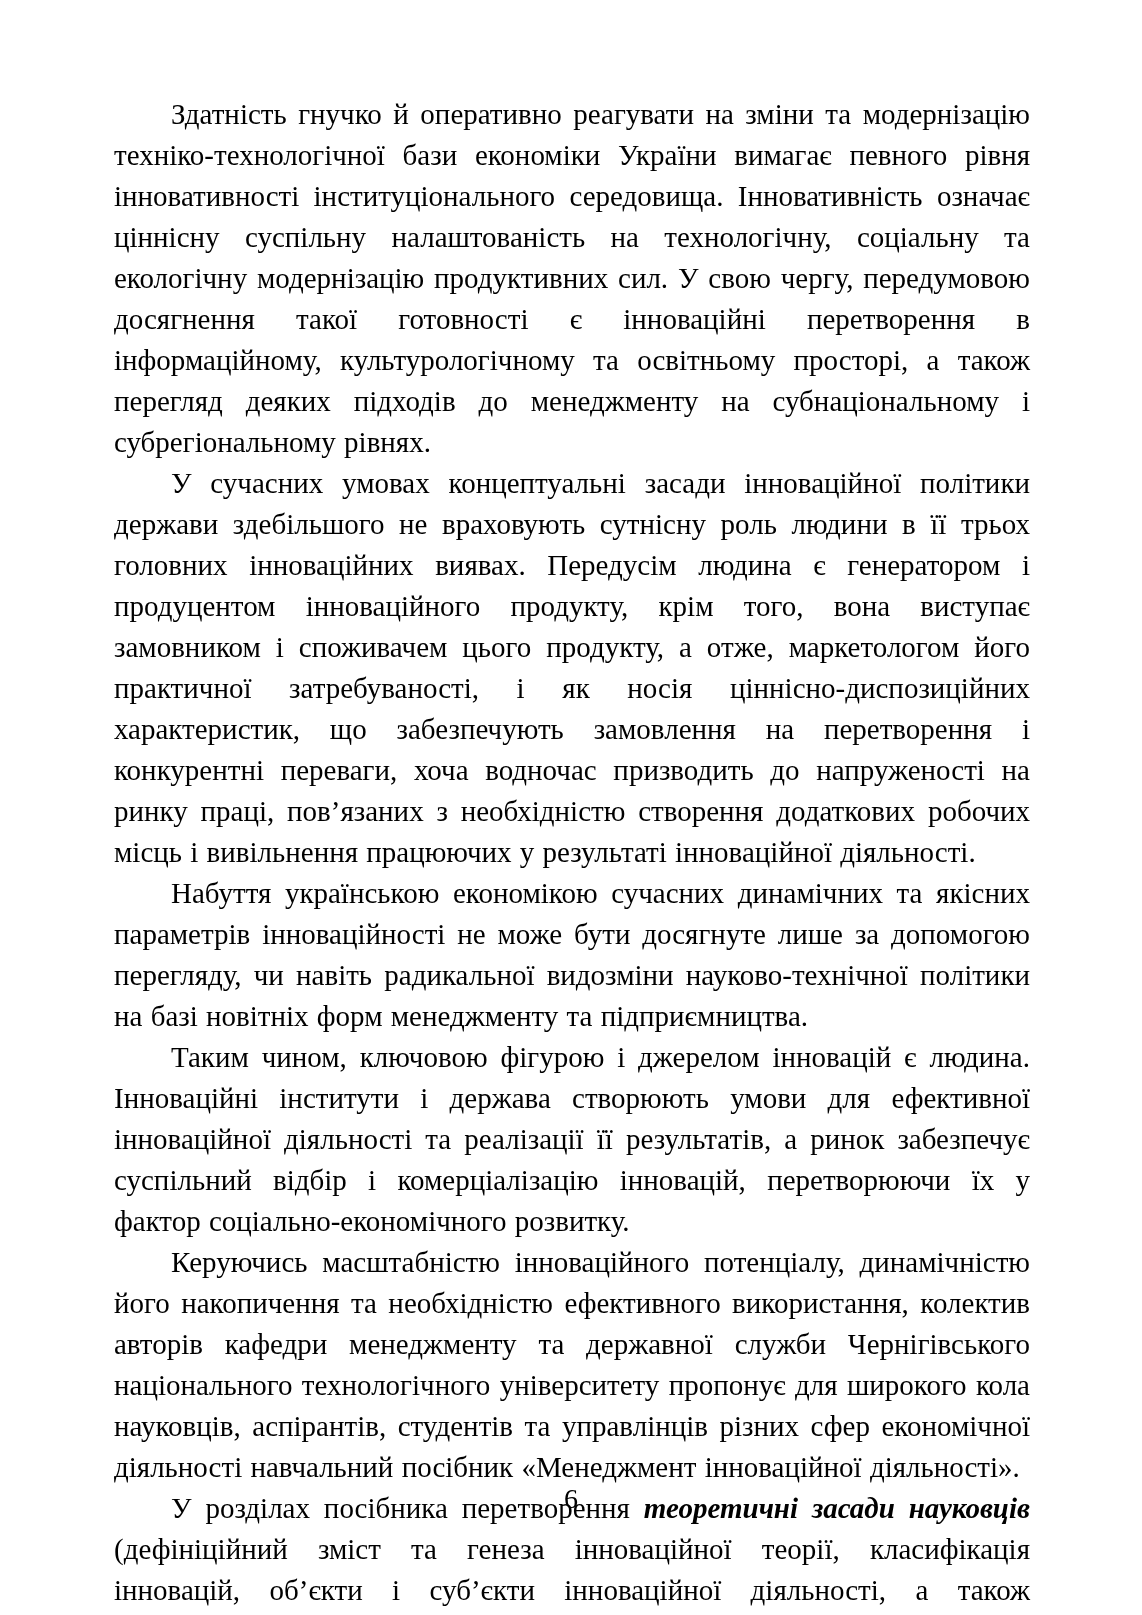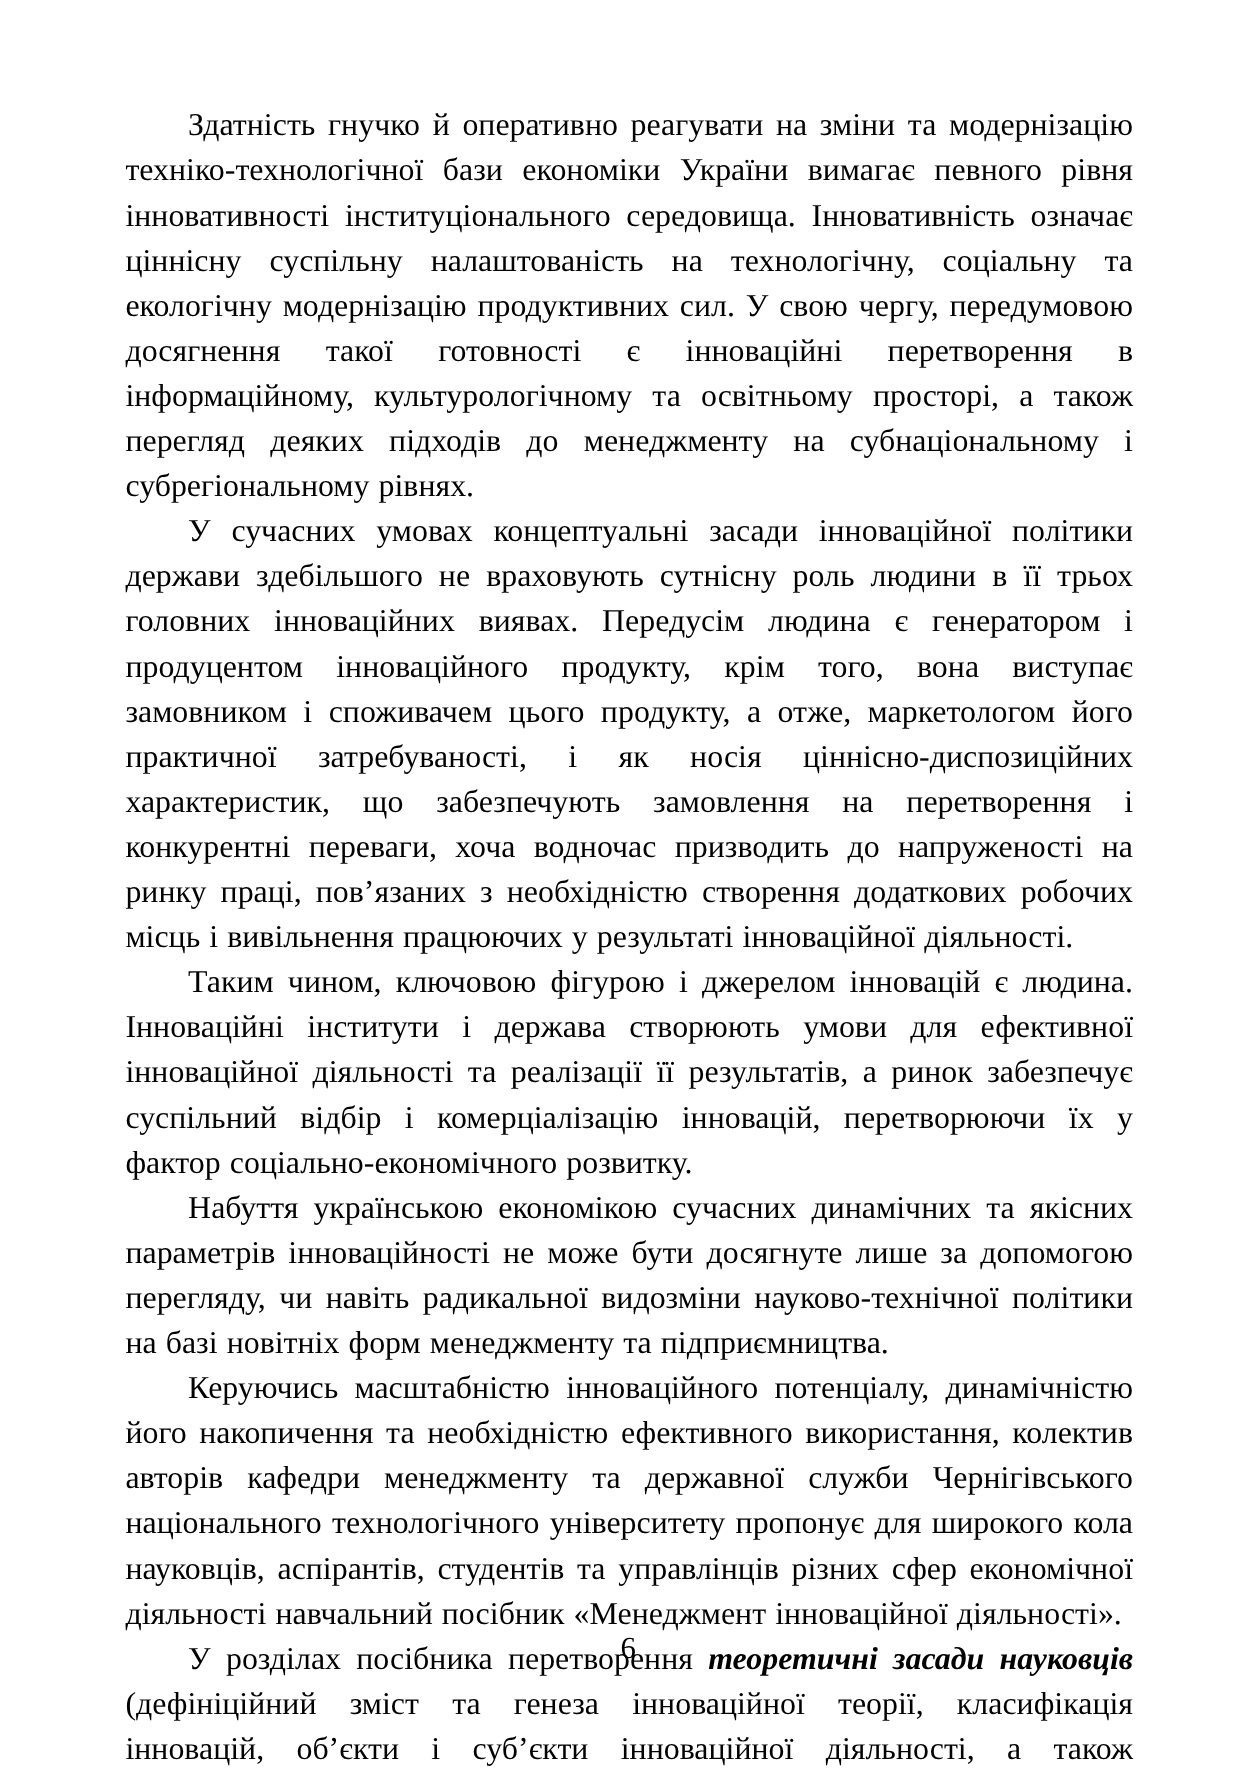--- a/index.html
+++ b/index.html
@@ -42,23 +42,23 @@
 </head>
 <body>
 
 <div class="page">
   <div class="content">
 
     <p class="para"><span class="run">Здатність гнучко й оперативно реагувати на зміни та модернізацію техніко-технологічної бази економіки України вимагає певного рівня інновативності інституціонального середовища. Інновативність означає ціннісну суспільну налаштованість на технологічну, соціальну та екологічну модернізацію продуктивних сил. У свою чергу, передумовою досягнення такої готовності є інноваційні перетворення в інформаційному, культурологічному та освітньому просторі, а також перегляд деяких підходів до менеджменту на субнаціональному і субрегіональному рівнях.</span></p>
 
     <p class="para"><span class="run">У сучасних умовах концептуальні засади інноваційної політики держави здебільшого не враховують сутнісну роль людини в її трьох головних інноваційних виявах. Передусім людина є генератором і продуцентом інноваційного продукту, крім того, вона виступає замовником і споживачем цього продукту, а отже, маркетологом його практичної затребуваності, і як носія ціннісно-диспозиційних характеристик, що забезпечують замовлення на перетворення і конкурентні переваги, хоча водночас призводить до напруженості на ринку праці, пов’язаних з необхідністю створення додаткових робочих місць і вивільнення працюючих у результаті інноваційної діяльності.</span></p>
 
+    <p class="para"><span class="run">Набуття українською економікою сучасних динамічних та якісних параметрів інноваційності не може бути досягнуте лише за допомогою перегляду, чи навіть радикальної видозміни науково-технічної політики на базі новітніх форм менеджменту та підприємництва.</span></p>
+
     <p class="para"><span class="run">Таким чином, ключовою фігурою і джерелом інновацій є людина. Інноваційні інститути і держава створюють умови для ефективної інноваційної діяльності та реалізації її результатів, а ринок забезпечує суспільний відбір і комерціалізацію інновацій, перетворюючи їх у фактор соціально-економічного розвитку.</span></p>
-
-    <p class="para"><span class="run">Набуття українською економікою сучасних динамічних та якісних параметрів інноваційності не може бути досягнуте лише за допомогою перегляду, чи навіть радикальної видозміни науково-технічної політики на базі новітніх форм менеджменту та підприємництва.</span></p>
 
     <p class="para"><span class="run">Керуючись масштабністю інноваційного потенціалу, динамічністю його накопичення та необхідністю ефективного використання, колектив авторів кафедри менеджменту та державної служби Чернігівського національного технологічного університету пропонує для широкого кола науковців, аспірантів, студентів та управлінців різних сфер економічної діяльності навчальний посібник «Менеджмент інноваційної діяльності».</span></p>
 
     <p class="para"><span class="run">У розділах посібника перетворення </span><span class="run bi">теоретичні засади науковців</span><span class="run"> (дефініційний зміст та генеза інноваційної теорії, класифікація інновацій, об’єкти і суб’єкти інноваційної діяльності, а також досліджуються питання інноваційного потенціалу та його оцінки), </span></p>
 
   </div>
 
   <div class="page-number">6</div>
 </div>
 

